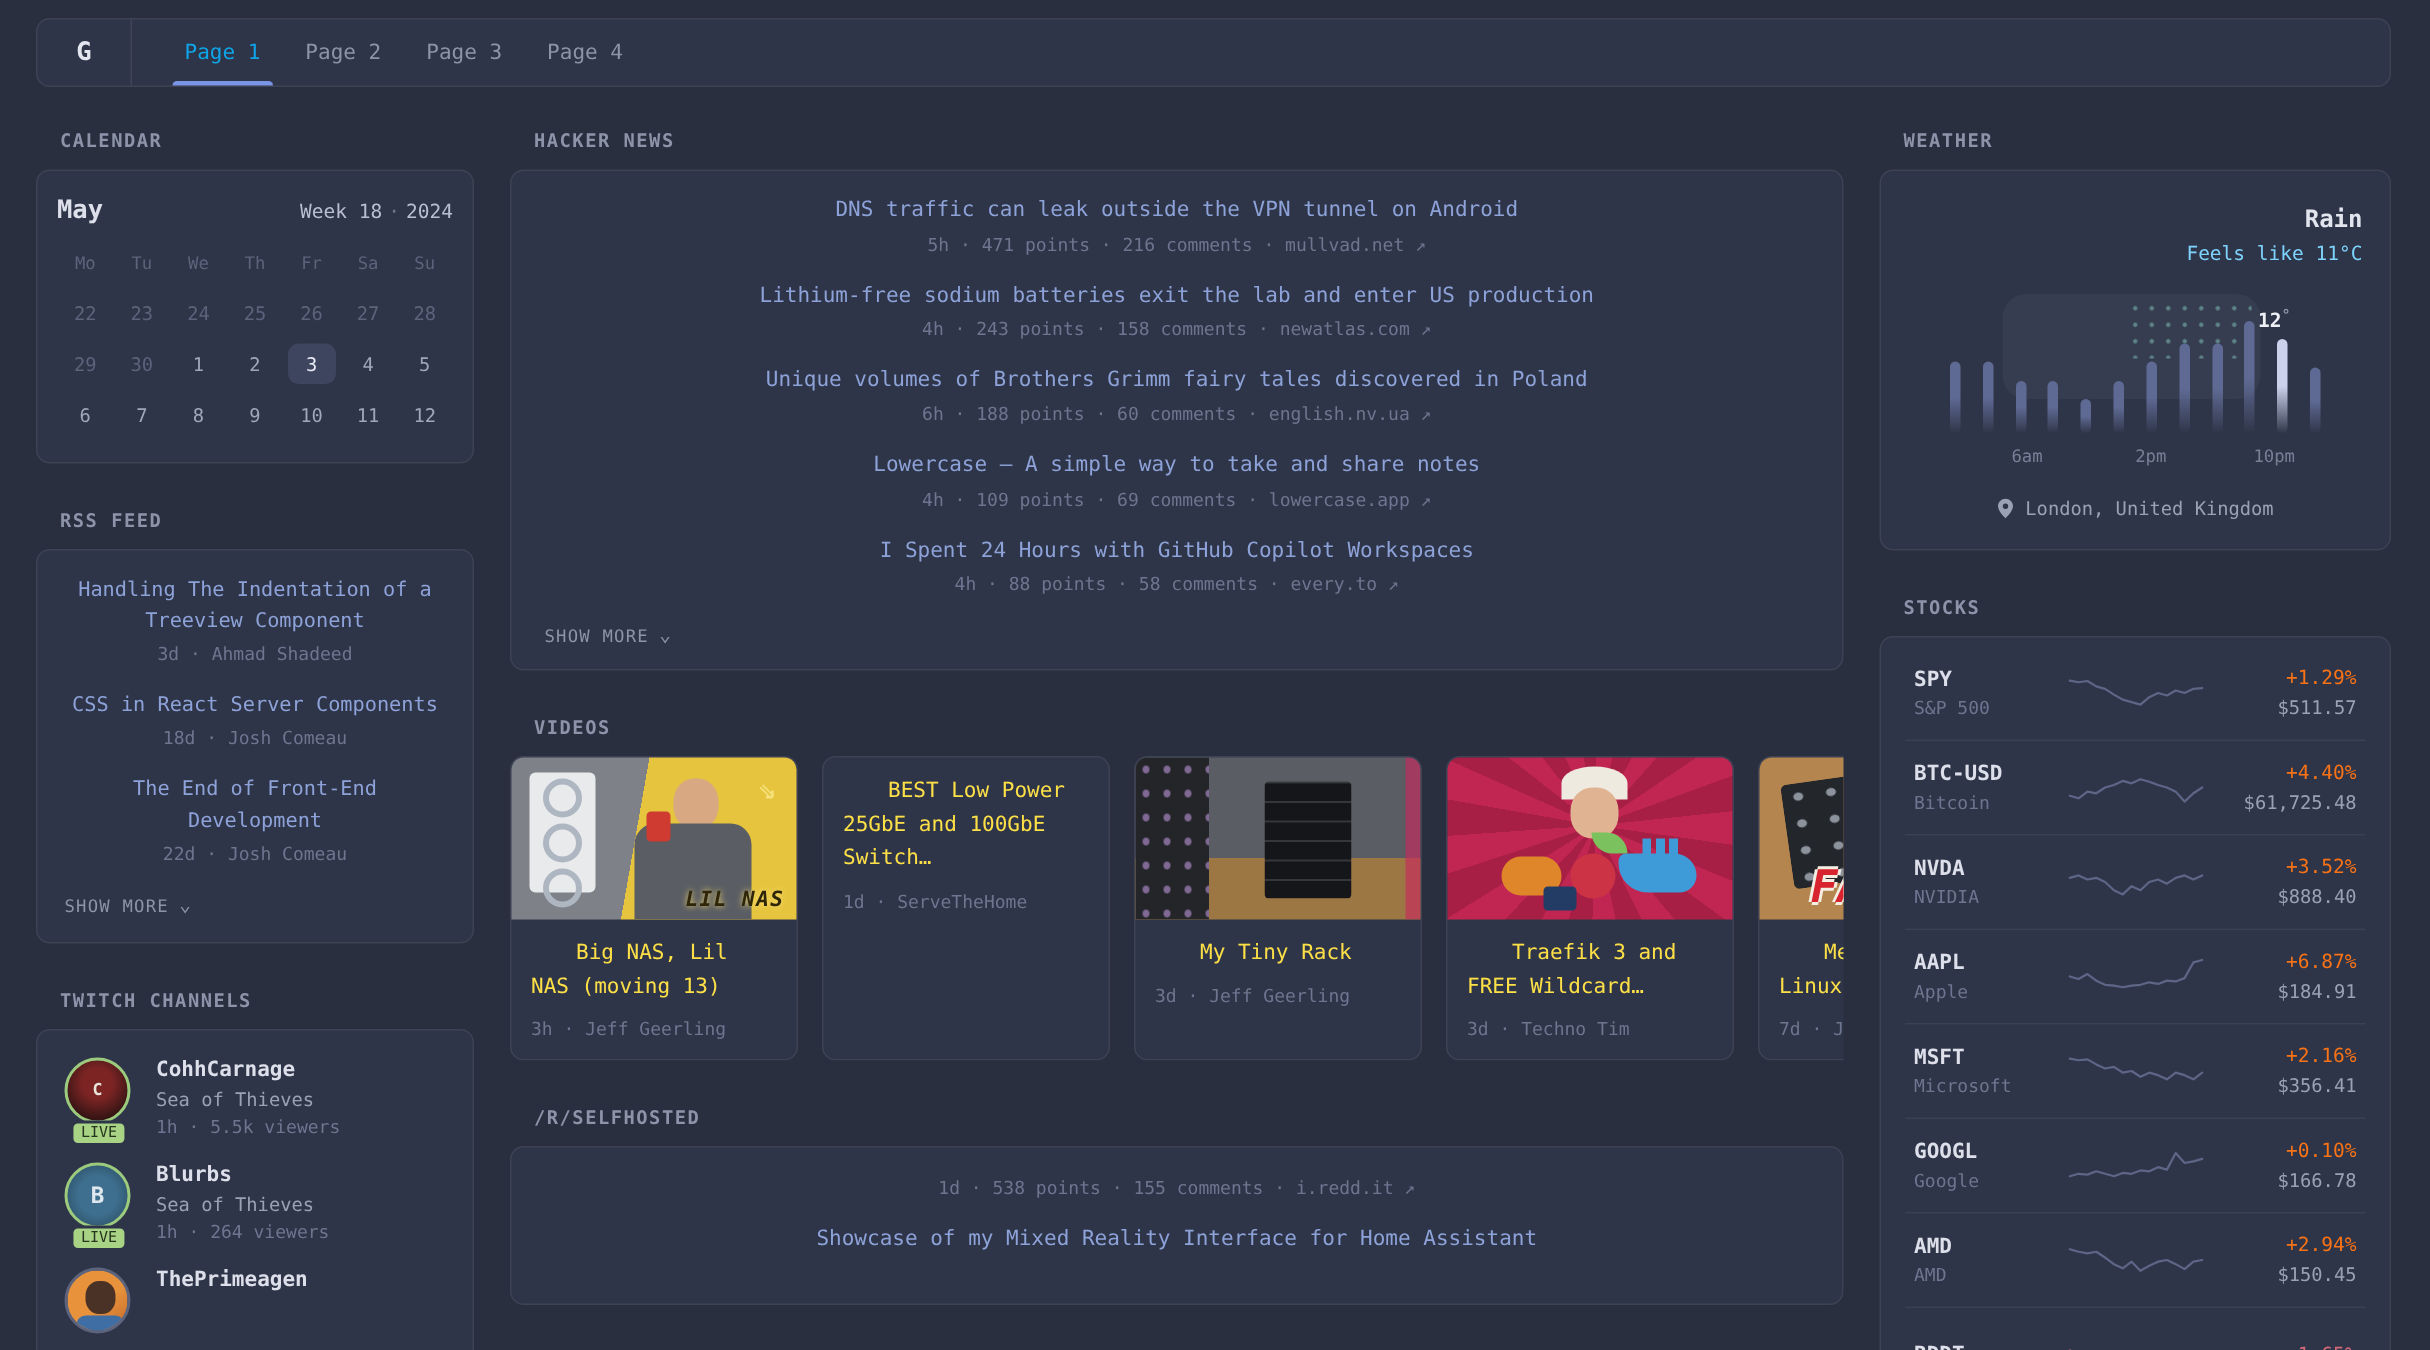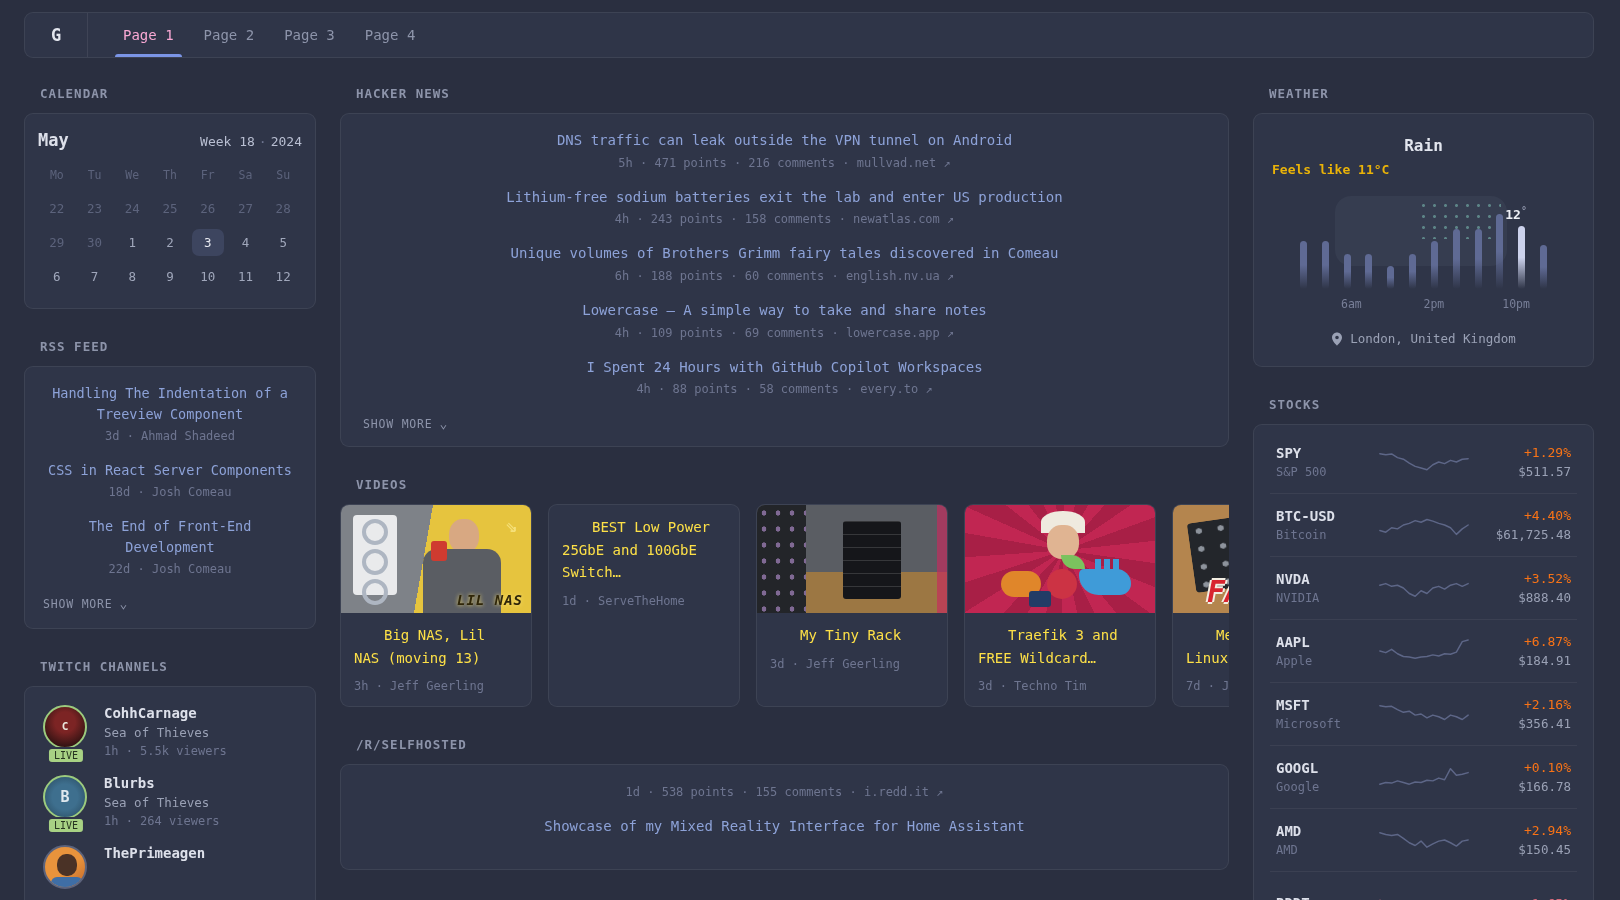--- a/index.html
+++ b/index.html
@@ -13,21 +13,21 @@
   .card { background:#2f3548; border:1px solid rgba(255,255,255,0.07); border-radius:9px; }
 
   
   .nav { height:46px; display:flex; align-items:stretch; }
   .nav-logo { width:62px; display:flex; align-items:center; justify-content:center;
     color:#e3e6ee; font-weight:bold; font-size:17px; cursor:pointer; }
   .nav-div { width:1px; background:rgba(255,255,255,0.08); }
   .nav-tabs { display:flex; padding-left:20px; }
   .tab { position:relative; display:flex; align-items:center; margin:0 13px; padding:0 2px;
     color:#8d94aa; font-size:14px; cursor:pointer; }
-  .tab.active { color:#f9a8d4; }
+  .tab.active { color:#0ea5e9; }
   .tab.active::after { content:""; position:absolute; left:-6px; right:-6px; bottom:0;
     height:3px; border-radius:3px 3px 0 0; background:#7b95e6; }
 
   
   .grid { display:grid; grid-template-columns:292px 889px 341px; column-gap:24px; margin-top:28px; }
   .sec-title { font-size:12.5px; letter-spacing:0.08em; color:#8d94aa; margin:0 0 12px 16px; }
   .sec { margin-bottom:30px; }
 
   
   .cal { padding:16px 13px 18px; }
@@ -112,22 +112,22 @@
   .t-traefik .chick { position:absolute; left:36px; bottom:16px; width:40px; height:26px; border-radius:14px; background:#e0862a; }
   .t-traefik .lock { position:absolute; left:64px; bottom:6px; width:22px; height:16px; border-radius:3px; background:#223c66; }
   .t-fast { background:linear-gradient(115deg,#b4854e 0 100%); }
   .t-fast .pcb { position:absolute; left:18px; top:10px; width:120px; height:70px; background:#23262b; border-radius:4px;
     transform:rotate(-8deg); background-image:radial-gradient(#8d939c 3px, transparent 3.6px); background-size:22px 18px; }
   .t-fast .txt { position:absolute; left:34px; bottom:4px; color:#d8242f; font-weight:bold; font-style:italic; font-size:30px;
     text-shadow:-2px 0 #f3ede2, 2px 0 #f3ede2, 0 2px #f3ede2, 0 -2px #f3ede2; }
 
   
   .weather { padding:18px 18px 20px; }
-  .w-cond { text-align:center; font-size:16px; font-weight:bold; color:#e2e5ee; margin-top:4px; }
-  .w-feels { text-align:left; font-size:13px; color:#eab308; margin-top:7px;font-weight:bold; }
+  .w-cond { text-align:right; font-size:16px; font-weight:bold; color:#e2e5ee; margin-top:4px; }
+  .w-feels { text-align:right; font-size:13px; color:#7dd3fc; margin-top:7px; }
   .w-chart { margin:24px 28px 0; height:88px; position:relative; }
   .w-overlay { position:absolute; left:14%; width:70%; top:-5px; height:80%;
     background:rgba(205,215,240,0.05); border-radius:16px; }
   .w-dots { position:absolute; right:4%; width:48%; top:5%; height:56%;
     background-image:radial-gradient(rgba(125,190,180,0.55) 1.2px, transparent 1.7px); background-size:11px 11px; }
   .w-bars { position:absolute; inset:0; display:flex; align-items:flex-end; justify-content:space-between; }
   .w-bar { width:7px; border-radius:4px; background:linear-gradient(#5f6a94 50%, rgba(95,106,148,0)); }
   .w-bar.hot { background:linear-gradient(#ccd2ec 50%, rgba(204,210,236,0)); }
   .w-temp { position:absolute; top:4px; transform:translate(-50%,0); font-size:13px; font-weight:bold; color:#eef0f6; }
   .w-temp sup { color:#8f96ac; font-size:10px; }
@@ -281,21 +281,21 @@
       <div class="card feed wide">
         <div class="f-item">
           <a class="f-title">DNS traffic can leak outside the VPN tunnel on Android</a>
           <div class="f-meta"><span>5h · 471 points · 216 comments · mullvad.net</span> <span>↗</span></div>
         </div>
         <div class="f-item">
           <a class="f-title">Lithium-free sodium batteries exit the lab and enter US production</a>
           <div class="f-meta"><span>4h · 243 points · 158 comments · newatlas.com</span> <span>↗</span></div>
         </div>
         <div class="f-item">
-          <a class="f-title">Unique volumes of Brothers Grimm fairy tales discovered in Comeau</a>
+          <a class="f-title">Unique volumes of Brothers Grimm fairy tales discovered in Poland</a>
           <div class="f-meta"><span>6h · 188 points · 60 comments · english.nv.ua</span> <span>↗</span></div>
         </div>
         <div class="f-item">
           <a class="f-title">Lowercase – A simple way to take and share notes</a>
           <div class="f-meta"><span>4h · 109 points · 69 comments · lowercase.app</span> <span>↗</span></div>
         </div>
         <div class="f-item">
           <a class="f-title">I Spent 24 Hours with GitHub Copilot Workspaces</a>
           <div class="f-meta"><span>4h · 88 points · 58 comments · every.to</span> <span>↗</span></div>
         </div>

